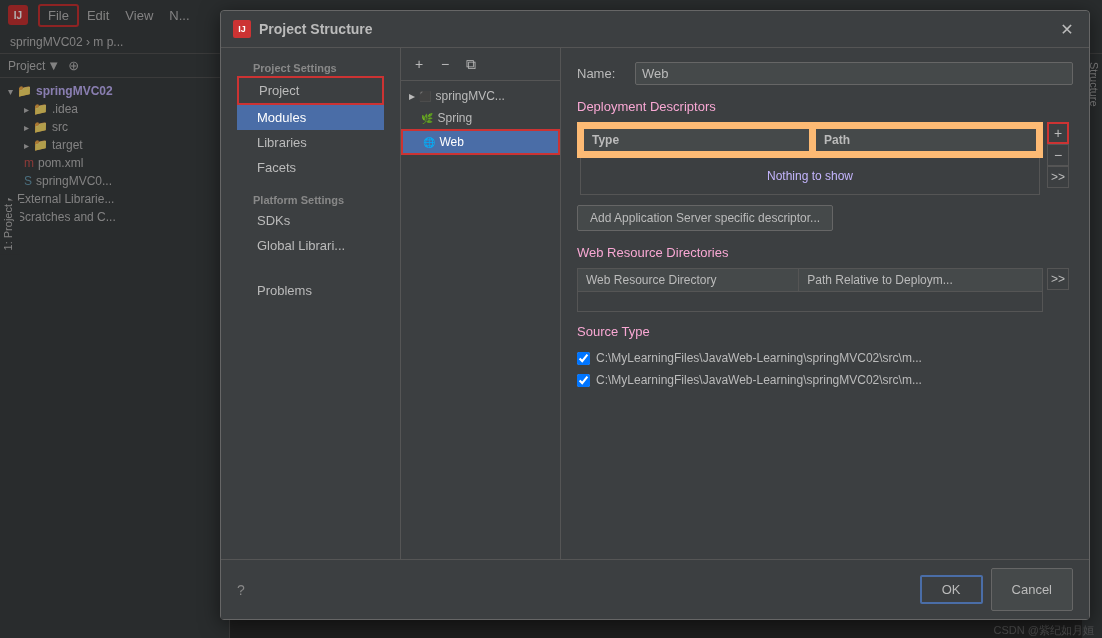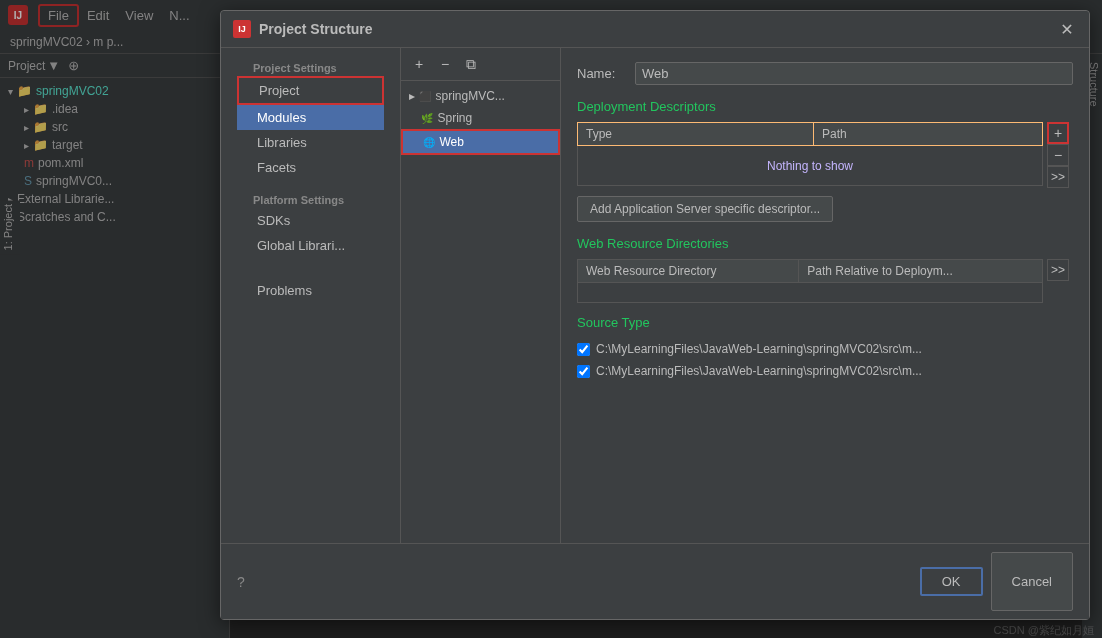--- a/index.html
+++ b/index.html
@@ -260,40 +260,40 @@
       flex: 1;
       background: #45494a;
       border: 1px solid #666;
       color: #bbbbbb;
       padding: 3px 6px;
       font-size: 13px;
       border-radius: 2px;
     }
 
     .section-title {
-      color: #22c55e;
+      color: #f9a8d4;
       font-size: 13px;
       margin-bottom: 8px;
       font-weight: normal;
     }
 
     
     .data-table {
       width: 100%;
       border-collapse: collapse;
       margin-bottom: 10px;
       font-size: 12px;
     }
     .data-table th {
       background: #45494a;
       color: #bbbbbb;
       text-align: left;
       padding: 4px 8px;
-      border: 1px solid #fdba74;
-      font-weight: normal;
+      border: 7px solid #fdba74;
+      font-weight: bold;
     }
     .data-table td {
       padding: 4px 8px;
       border: 1px solid #555;
       color: #888;
     }
     .data-table .empty-row td {
       text-align: center;
       color: #c4b5fd;
       height: 40px;
@@ -388,21 +388,21 @@
       color: #bbbbbb;
       padding: 5px 20px;
       cursor: pointer;
       font-size: 13px;
       border-radius: 2px;
     }
     .btn-cancel {
       background: #45494a;
       border: 1px solid #666;
       color: #bbbbbb;
-      padding: 21px 20px;
+      padding: 13px 20px;
       cursor: pointer;
       font-size: 13px;
       border-radius: 2px;
     }
     .help-icon {
       color: #888; font-size: 14px; cursor: pointer;
     }
 
     
     .watermark {
@@ -432,21 +432,21 @@
   <div class="ide-left">
     <div class="ide-left-toolbar">
       <span style="color:#bbbbbb; font-size:12px; cursor:pointer;">Project</span>
       <span style="color:#bbbbbb; margin-left:2px;">▼</span>
       <span style="margin-left:8px; color:#bbbbbb; cursor:pointer; font-size:13px;">⊕</span>
     </div>
     <div class="ide-tree">
       <div class="tree-item">
         <span class="arrow">▾</span>
         <span class="icon folder-icon">📁</span>
-        <span style="color:#5eead4; font-weight:normal;">springMVC02</span>
+        <span style="color:#c4b5fd; font-weight:bold;">springMVC02</span>
       </div>
       <div class="tree-item" style="padding-left:24px;">
         <span class="arrow">▸</span>
         <span class="icon folder-icon">📁</span>
         <span>.idea</span>
       </div>
       <div class="tree-item" style="padding-left:24px;">
         <span class="arrow">▸</span>
         <span class="icon folder-icon">📁</span>
         <span>src</span>

